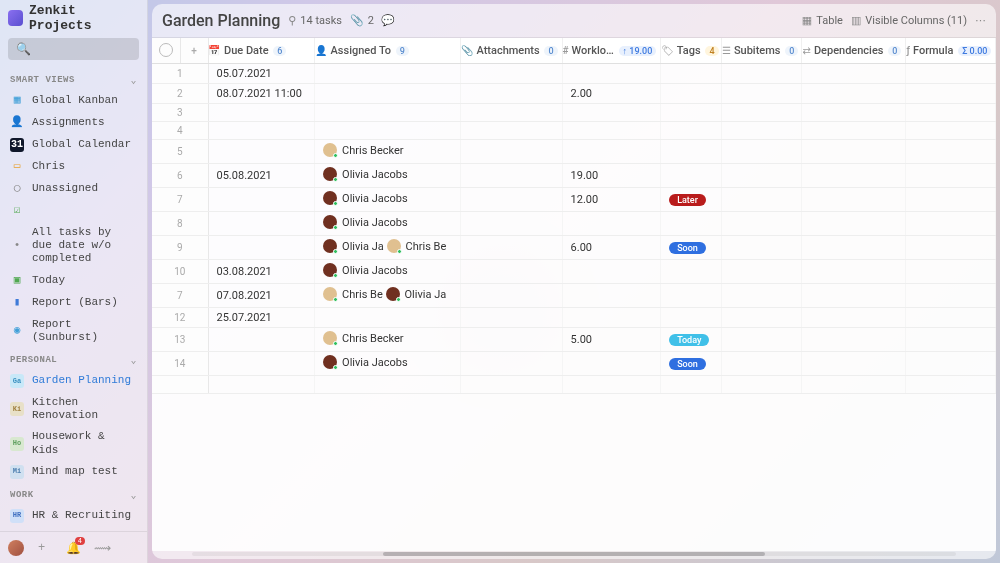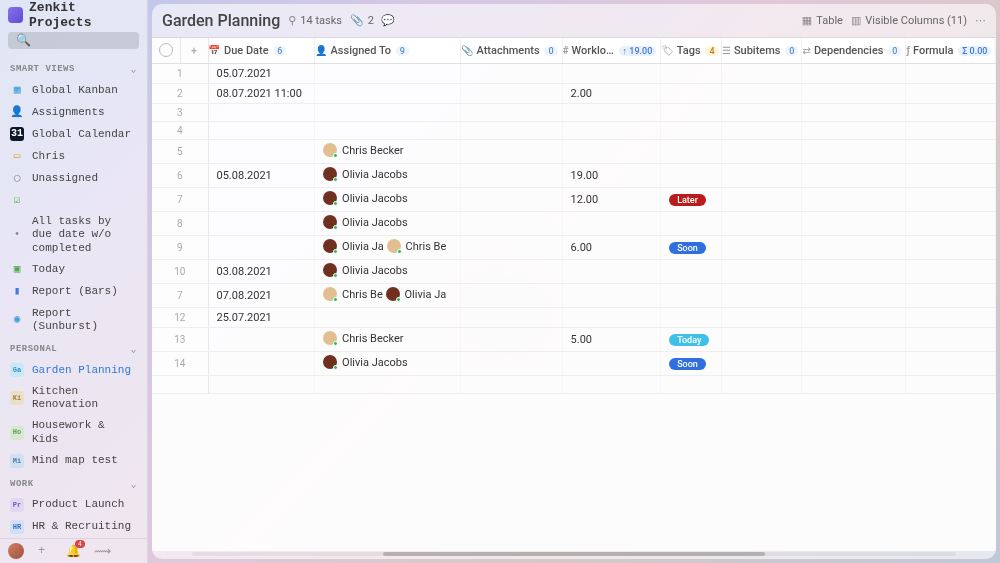--- a/index.html
+++ b/index.html
@@ -351,24 +351,20 @@
         <span class="proj-badge" style="background: rgb(208, 224, 240); color: rgb(80, 128, 176);">Mi</span>
         <span>Mind map test</span>
       </div>
     </div>
 
   <div class="section-header">
     <span>WORK</span>
     <span class="chevron">⌄</span>
   </div>
   <div id="work-list">
-      <div class="nav-item">
-        <span class="proj-badge" style="background: rgb(224, 216, 240); color: rgb(112, 96, 192);">Pr</span>
-        <span>Product Launch</span>
-      </div>
       <div class="nav-item">
         <span class="proj-badge" style="background: rgb(208, 224, 248); color: rgb(64, 112, 192);">HR</span>
         <span>HR &amp; Recruiting</span>
       </div>
     </div>
 
   <div class="sidebar-footer">
     <span class="avatar-sm"></span>
     <span class="footer-icon">+</span>
     <span class="footer-icon">🔔

